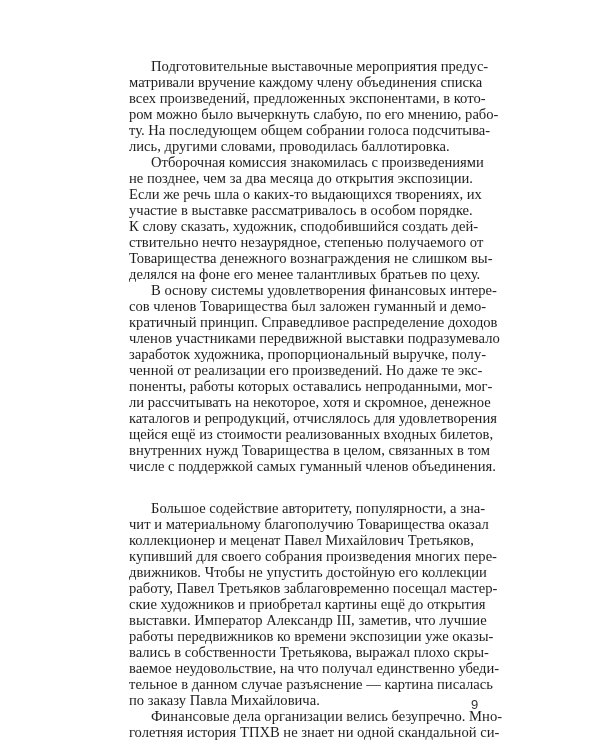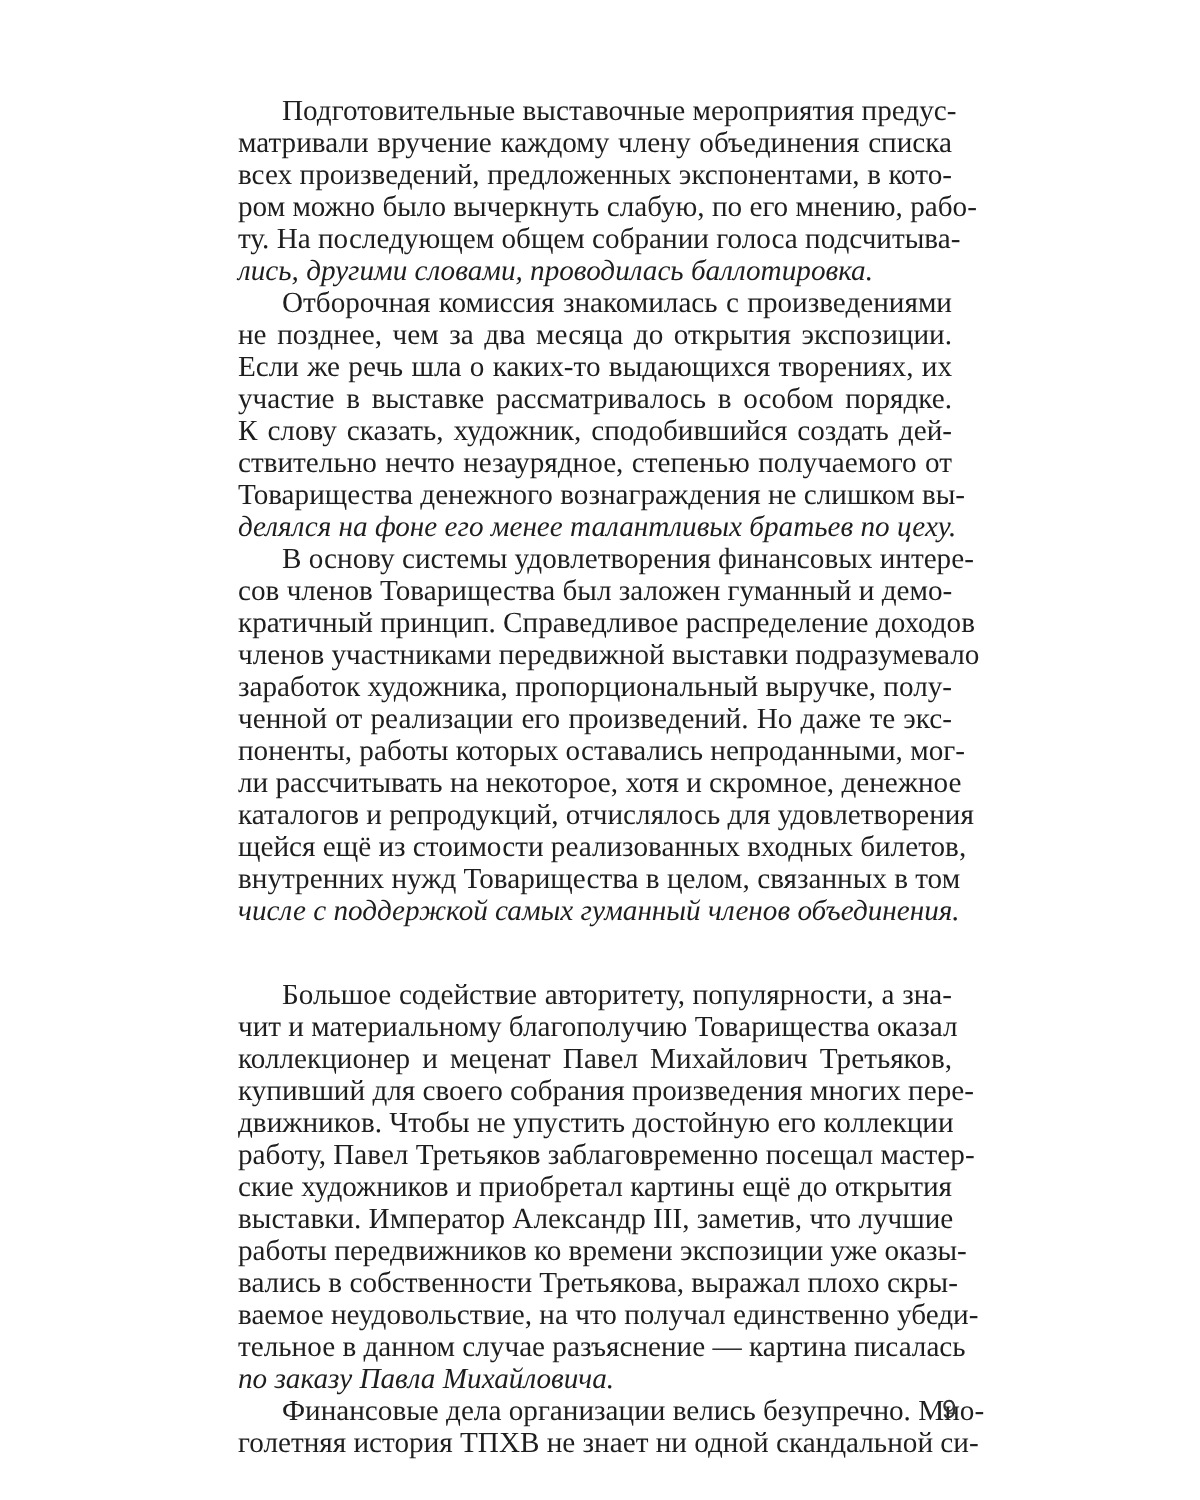--- a/index.html
+++ b/index.html
@@ -14,36 +14,35 @@
       overflow: hidden;
       font-family: "Liberation Serif", "DejaVu Serif", serif;
       color: #1e1e1e;
     }
     .page {
       position: absolute;
       left: 111px;
       top: 40px;
       width: 373px;
     }
-    .section { margin: 8px; }
+    .section { margin: 18px; }
     .section + .section { margin-top: 26px; }
     .para { margin: 0; }
     .line {
       display: block;
       font-size: 14.6px;
       line-height: 16px;
       height: 16px;
       white-space: nowrap;
       text-align: justify;
       text-align-last: justify;
       letter-spacing: 0;
     }
     .line.last {
       text-align-last: left;
-      font-style: italic;
     }
     .line.first {
       padding-left: 22px;
     }
     .page-number {
       position: absolute;
       left: 471px;
       top: 697px;
       font-family: "Liberation Sans", "DejaVu Sans", sans-serif;
       font-size: 13px;

